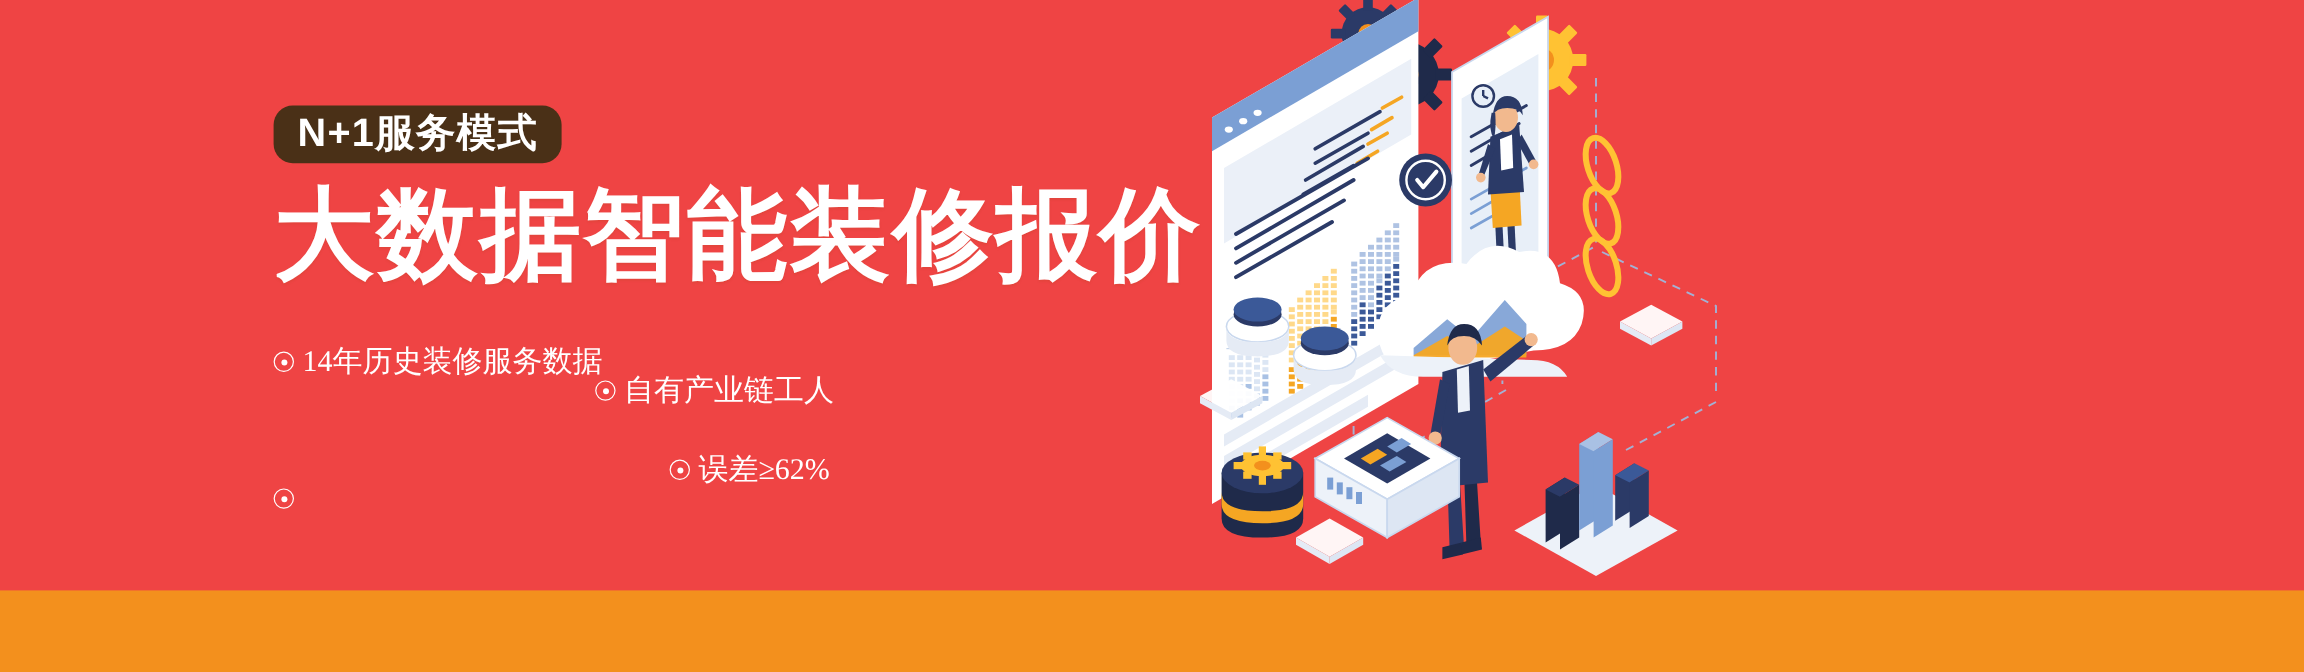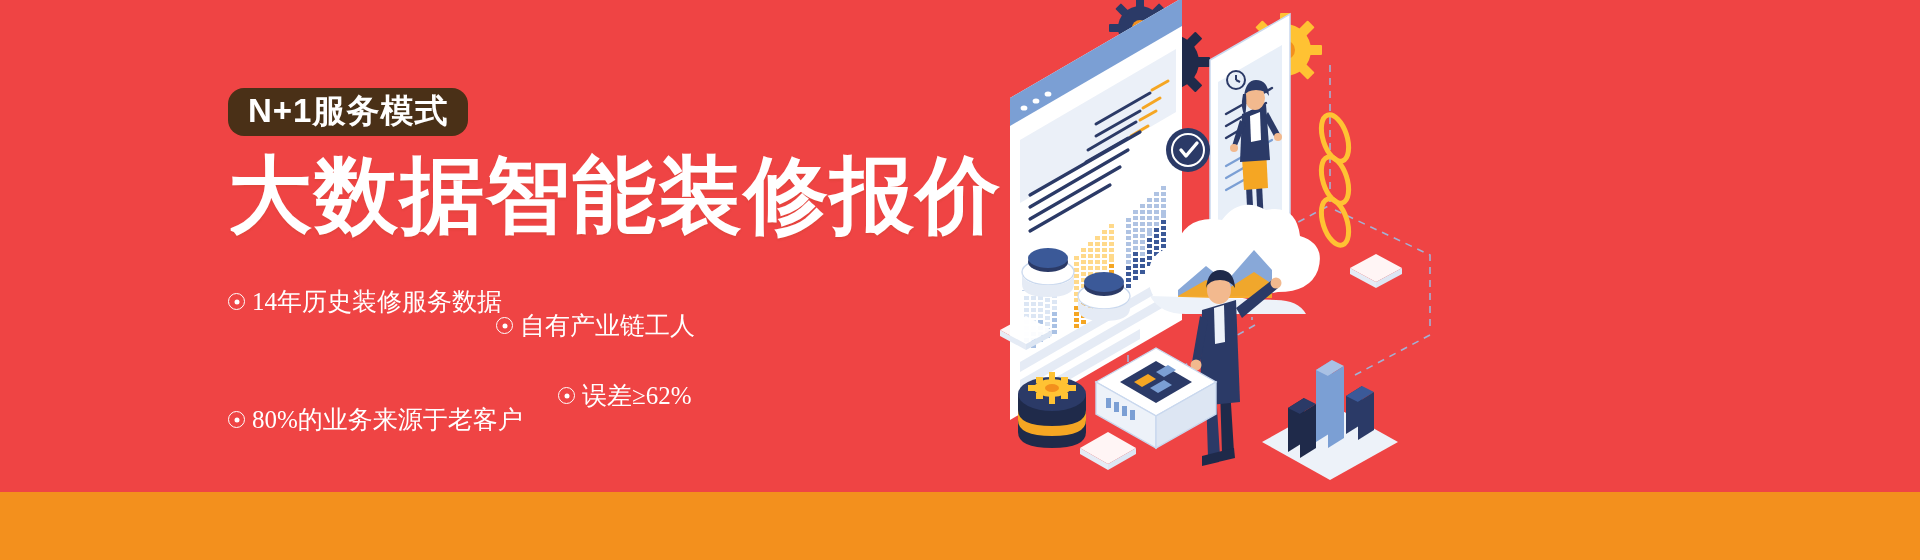--- a/index.html
+++ b/index.html
@@ -111,21 +111,20 @@
       </div>
 
       <div class="bullet bullet-col-right">
         <span class="dot"></span>
         <span>自有产业链工人</span>
       </div>
 
 
       <div class="bullet bullet-col-right">
         <span class="dot"></span>
-        <span>80%的业务来源于老客户</span>
       </div>
 
       <div class="bullet bullet-col-left">
         <span class="dot"></span>
         <span>误差≥62%</span>
       </div>
 
     </div>
   </div>
 

